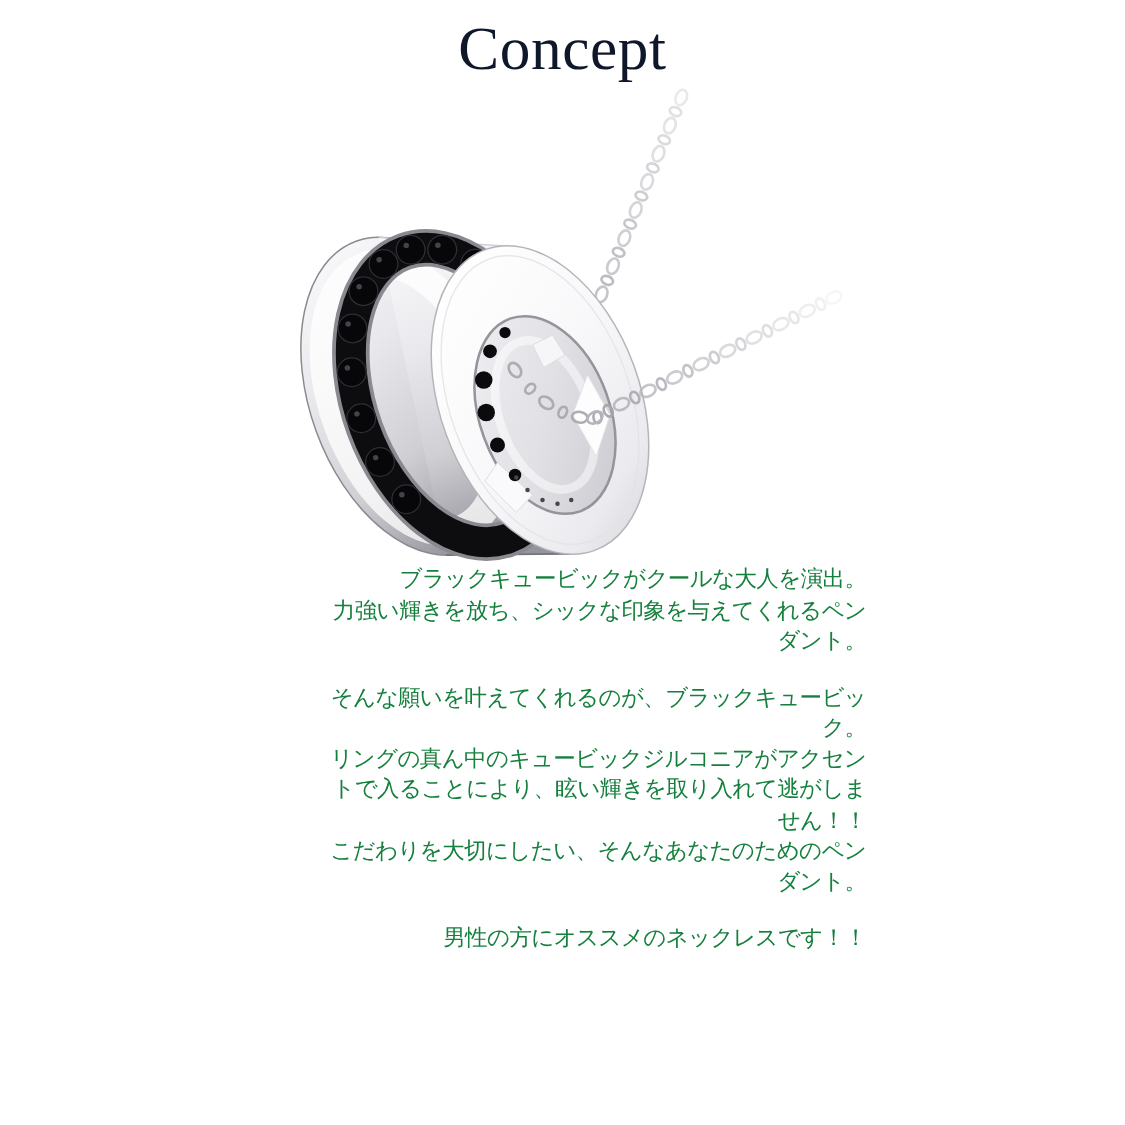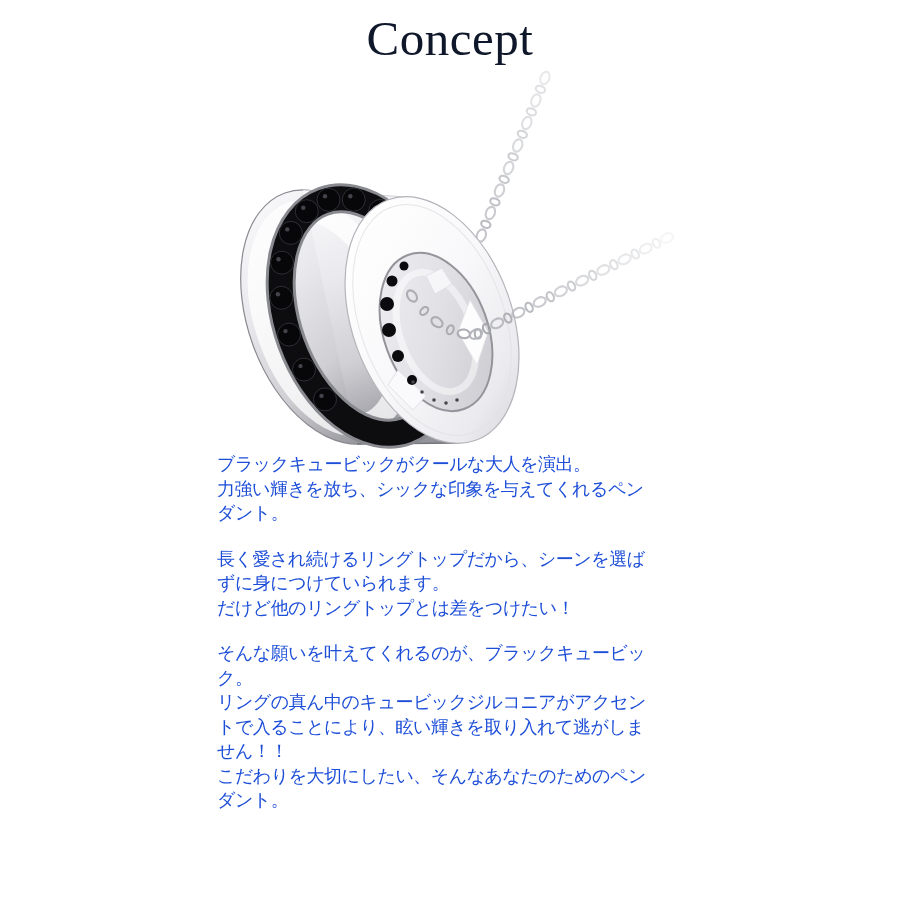--- a/index.html
+++ b/index.html
@@ -12,22 +12,22 @@
     text-align:center;
     font-family:"Liberation Serif","DejaVu Serif",serif;
     font-weight:400;font-size:49px;line-height:1.1;color:#0f172a;
     letter-spacing:0.5px;
   }
   .photo{
     position:absolute;left:230px;top:70px;width:460px;height:395px;
   }
   .photo svg{display:block;width:460px;height:395px;}
   .desc{
-    position:absolute;left:217px;top:452px;width:460px;
-    color:#1d4ed8;font-size:18px;line-height:24.5px;letter-spacing:-0.5px;
+    position:absolute;left:233px;top:452px;width:460px;
+    color:#15803d;font-size:18px;line-height:24.5px;letter-spacing:-0.5px;text-align:right;
   }
   .desc p{margin:0 0 21px 0;white-space:pre-line;}
 </style>
 </head>
 <body>
 
 <h1 class="title">Concept</h1>
 
 <div class="photo">
   <svg viewBox="0 0 460 395" xmlns="http://www.w3.org/2000/svg">
@@ -171,23 +171,21 @@
         <ellipse cx="426.4" cy="173.3" rx="3.3" ry="4.8" fill="none" stroke="#a4a5ac" stroke-width="2.1" opacity="0.17" transform="rotate(-26.7 426.4 173.3)"></ellipse>
         <ellipse cx="437.0" cy="168.0" rx="6.4" ry="4.4" fill="none" stroke="#b5b6bd" stroke-width="2.1" opacity="0.12" transform="rotate(-26.7 437.0 168.0)"></ellipse>
       </g>
   </svg>
 </div>
 
 <div class="desc">
     <p>ブラックキュービックがクールな大人を演出。
 力強い輝きを放ち、シックな印象を与えてくれるペン
 ダント。</p>
-    <p>長く愛され続けるリングトップだから、シーンを選ば
-ずに身につけていられます。
-だけど他のリングトップとは差をつけたい！</p>
     <p>そんな願いを叶えてくれるのが、ブラックキュービッ
 ク。
 リングの真ん中のキュービックジルコニアがアクセン
 トで入ることにより、眩い輝きを取り入れて逃がしま
 せん！！
 こだわりを大切にしたい、そんなあなたのためのペン
 ダント。</p>
+    <p>男性の方にオススメのネックレスです！！</p>
   </div>
 
 </body></html>

